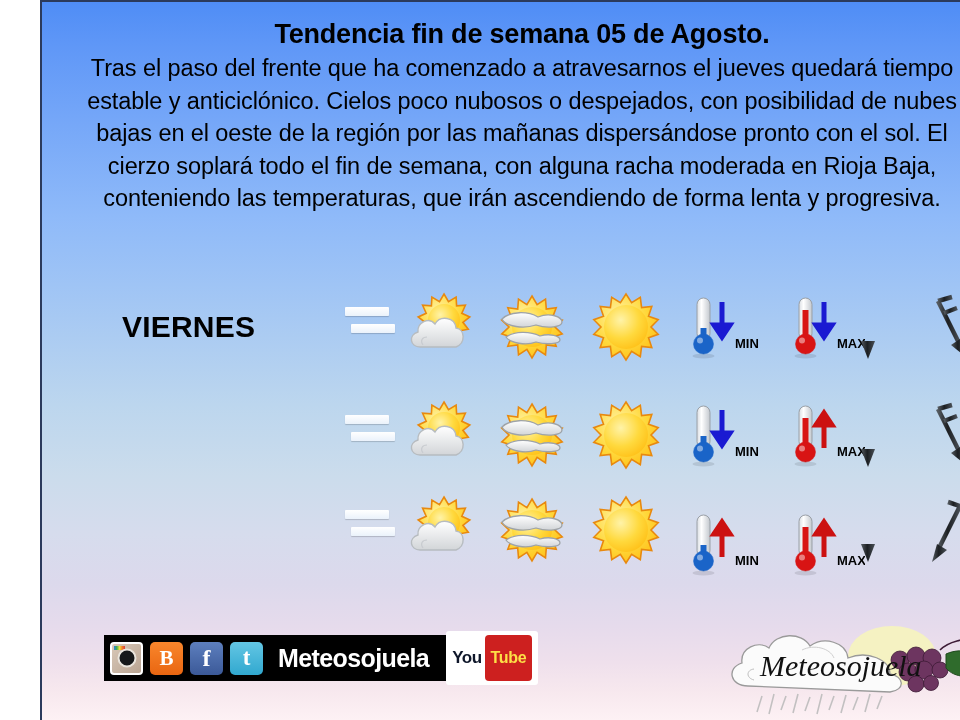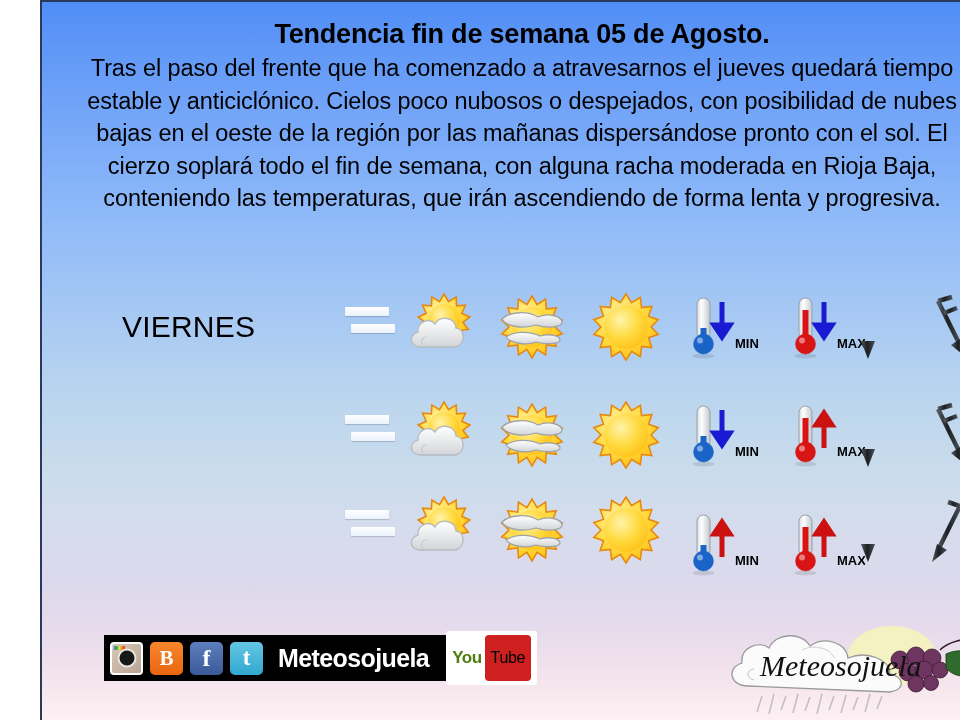--- a/index.html
+++ b/index.html
@@ -46,21 +46,21 @@
 
   
   .row{position:absolute;left:0;width:960px;height:100px;}
   #row0{top:275px;}
   #row1{top:383px;}
   #row2{top:478px;}
 
   .day-label{
     position:absolute;left:80px;top:0;height:100px;
     display:flex;align-items:center;
-    font-size:29px;font-weight:normal;color:#000;letter-spacing:0.2px;
+    font-size:29px;font-weight:bold;color:#000;letter-spacing:0.2px;
   }
   .row.r0 .day-label{font-size:30px;}
 
   
   .eq{position:absolute;left:303px;top:30px;width:48px;height:40px;}
   .eq i{
     display:block;height:9px;border-radius:1px;
     background:linear-gradient(to bottom,#ffffff,#eaf2fb);
     box-shadow:0 1px 1px rgba(0,0,0,.18);
   }
@@ -100,22 +100,22 @@
   #bl{background:linear-gradient(to bottom,#f9862c,#e96611);}
   #bl span{font-size:21px;font-family:"Liberation Serif",serif;}
   #fb{background:linear-gradient(to bottom,#5d7fbe,#3b5998);}
   #fb span{font-size:24px;font-family:"Liberation Serif",serif;}
   #tw{background:linear-gradient(to bottom,#63c6e4,#31a8cf);}
   #tw span{font-size:23px;font-family:"Liberation Serif",serif;}
   #brand-text{color:#fff;font-size:25px;font-weight:bold;letter-spacing:-0.6px;
               margin-left:8px;white-space:nowrap;}
   #yt{margin-left:10px;background:#fff;border-radius:3px;
       display:flex;align-items:center;gap:3px;padding:4px 6px;flex:0 0 auto;}
-  #yt .you{color:#4d7c0f;font-size:17px;font-weight:bold;letter-spacing:-0.5px;}
-  #yt .tube{background:#cd201f;color:#000000;font-size:16px;font-weight:normal;
+  #yt .you{color:#0f172a;font-size:17px;font-weight:bold;letter-spacing:-0.5px;}
+  #yt .tube{background:#cd201f;color:#fde047;font-size:16px;font-weight:bold;
             border-radius:4px;padding:14px 6px;letter-spacing:-0.3px;}
 
   
   #watermark{position:absolute;left:672px;top:618px;width:288px;height:102px;}
   #watermark svg{display:block;}
 </style>
 </head>
 <body>
 
 <div id="stage">

